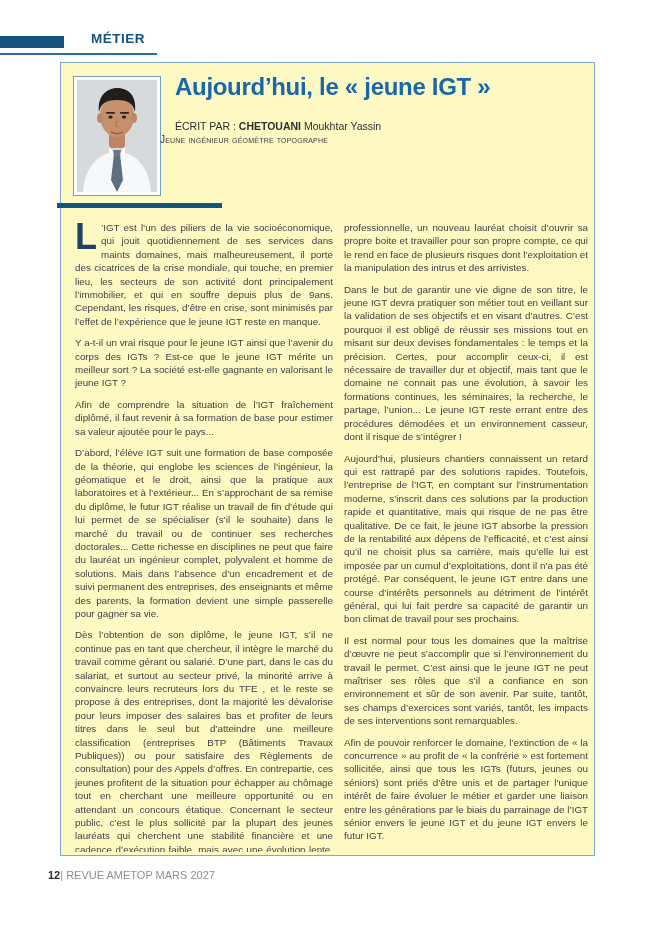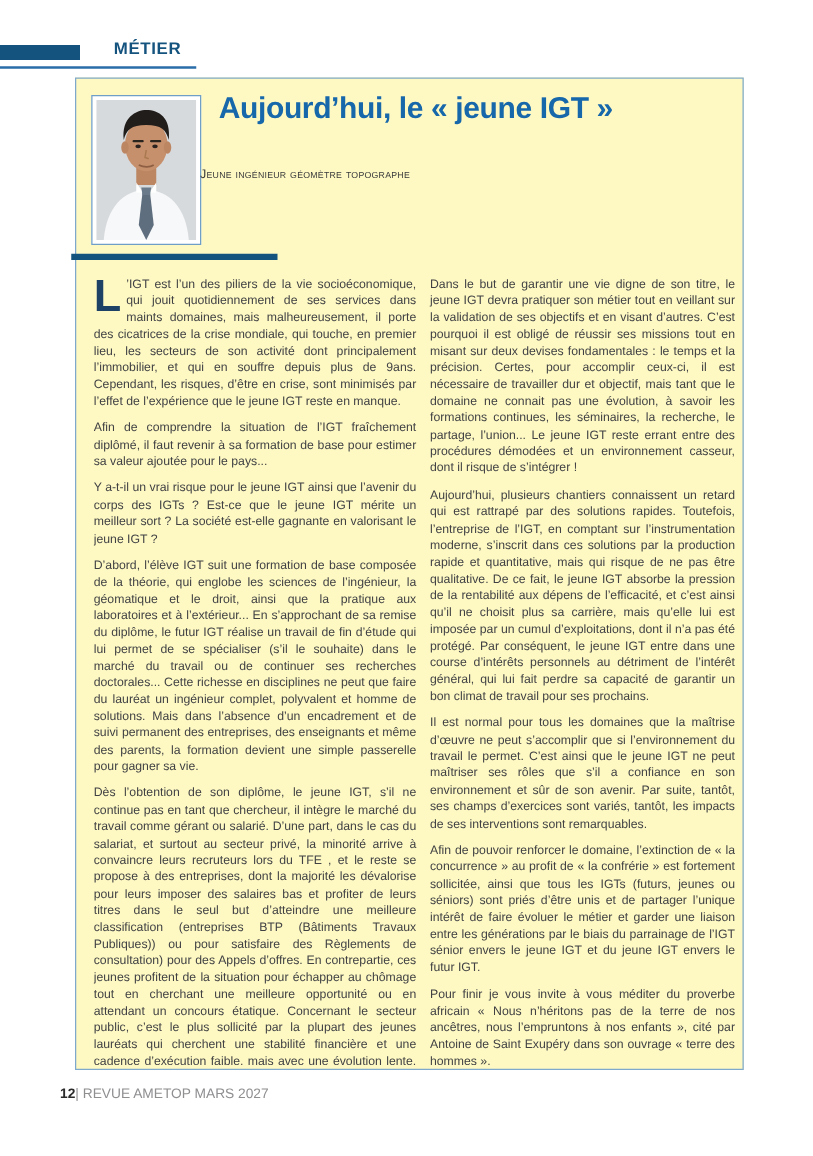--- a/index.html
+++ b/index.html
@@ -89,35 +89,37 @@
       <ellipse cx="33.5" cy="37" rx="2.2" ry="1.5" fill="#2b2320"></ellipse>
       <ellipse cx="47" cy="37" rx="2.2" ry="1.5" fill="#2b2320"></ellipse>
 
       <path d="M40 40 L39 46 L42 47" stroke="#a9794f" stroke-width="1.2" fill="none"></path>
       <path d="M34 52 C38 54 43 54 46 52" stroke="#8e5f42" stroke-width="1.4" fill="none"></path>
     </svg>
   </div>
 
   <div class="title">Aujourd’hui, le « jeune IGT »</div>
 
+  <div class="byline"><span>ÉCRIT PAR : </span><span class="bold">CHETOUANI</span><span> Moukhtar Yassin</span></div>
 
   <div class="role">Jeune ingénieur géomètre topographe</div>
 </div>
 
 <div class="accent-bar"></div>
 
 <div class="columns">
   <div class="col col-left">
     <p><span class="dropcap">L</span><span>’IGT est l’un des piliers de la vie socioéconomique, qui jouit quotidiennement de ses services dans maints domaines, mais malheureusement, il porte des cicatrices de la crise mondiale, qui touche, en premier lieu, les secteurs de son activité dont principalement l’immobilier, et qui en souffre depuis plus de 9ans. Cependant, les risques, d’être en crise, sont minimisés par l’effet de l’expérience que le jeune IGT reste en manque.</span></p>
+    <p>Y a-t-il un vrai risque pour le jeune IGT ainsi que l’avenir du corps des IGTs ? Est-ce que le jeune IGT mérite un meilleur sort ? La société est-elle gagnante en valorisant le jeune IGT ?</p>
     <p>Afin de comprendre la situation de l’IGT fraîchement diplômé, il faut revenir à sa formation de base pour estimer sa valeur ajoutée pour le pays...</p>
-    <p>Y a-t-il un vrai risque pour le jeune IGT ainsi que l’avenir du corps des IGTs ? Est-ce que le jeune IGT mérite un meilleur sort ? La société est-elle gagnante en valorisant le jeune IGT ?</p>
     <p>D’abord, l’élève IGT suit une formation de base composée de la théorie, qui englobe les sciences de l’ingénieur, la géomatique et le droit, ainsi que la pratique aux laboratoires et à l’extérieur... En s’approchant de sa remise du diplôme, le futur IGT réalise un travail de fin d’étude qui lui permet de se spécialiser (s’il le souhaite) dans le marché du travail ou de continuer ses recherches doctorales... Cette richesse en disciplines ne peut que faire du lauréat un ingénieur complet, polyvalent et homme de solutions. Mais dans l’absence d’un encadrement et de suivi permanent des entreprises, des enseignants et même des parents, la formation devient une simple passerelle pour gagner sa vie.</p>
     <p>Dès l’obtention de son diplôme, le jeune IGT, s’il ne continue pas en tant que chercheur, il intègre le marché du travail comme gérant ou salarié. D’une part, dans le cas du salariat, et surtout au secteur privé, la minorité arrive à convaincre leurs recruteurs lors du TFE , et le reste se propose à des entreprises, dont la majorité les dévalorise pour leurs imposer des salaires bas et profiter de leurs titres dans le seul but d’atteindre une meilleure classification (entreprises BTP (Bâtiments Travaux Publiques)) ou pour satisfaire des Règlements de consultation) pour des Appels d’offres. En contrepartie, ces jeunes profitent de la situation pour échapper au chômage tout en cherchant une meilleure opportunité ou en attendant un concours étatique. Concernant le secteur public, c’est le plus sollicité par la plupart des jeunes lauréats qui cherchent une stabilité financière et une cadence d’exécution faible, mais avec une évolution lente, ce qui les pousse à viser le secteur libéral. D’autre part, sans aucune expérience</p>
   </div>
   <div class="col col-right">
+    <p>professionnelle, un nouveau lauréat choisit d’ouvrir sa propre boite et travailler pour son propre compte, ce qui le rend en face de plusieurs risques dont l’exploitation et la manipulation des intrus et des arrivistes.</p>
     <p>Dans le but de garantir une vie digne de son titre, le jeune IGT devra pratiquer son métier tout en veillant sur la validation de ses objectifs et en visant d’autres. C’est pourquoi il est obligé de réussir ses missions tout en misant sur deux devises fondamentales : le temps et la précision. Certes, pour accomplir ceux-ci, il est nécessaire de travailler dur et objectif, mais tant que le domaine ne connait pas une évolution, à savoir les formations continues, les séminaires, la recherche, le partage, l’union... Le jeune IGT reste errant entre des procédures démodées et un environnement casseur, dont il risque de s’intégrer !</p>
     <p>Aujourd’hui, plusieurs chantiers connaissent un retard qui est rattrapé par des solutions rapides. Toutefois, l’entreprise de l’IGT, en comptant sur l’instrumentation moderne, s’inscrit dans ces solutions par la production rapide et quantitative, mais qui risque de ne pas être qualitative. De ce fait, le jeune IGT absorbe la pression de la rentabilité aux dépens de l’efficacité, et c’est ainsi qu’il ne choisit plus sa carrière, mais qu’elle lui est imposée par un cumul d’exploitations, dont il n’a pas été protégé. Par conséquent, le jeune IGT entre dans une course d’intérêts personnels au détriment de l’intérêt général, qui lui fait perdre sa capacité de garantir un bon climat de travail pour ses prochains.</p>
     <p>Il est normal pour tous les domaines que la maîtrise d’œuvre ne peut s’accomplir que si l’environnement du travail le permet. C’est ainsi que le jeune IGT ne peut maîtriser ses rôles que s’il a confiance en son environnement et sûr de son avenir. Par suite, tantôt, ses champs d’exercices sont variés, tantôt, les impacts de ses interventions sont remarquables.</p>
     <p>Afin de pouvoir renforcer le domaine, l’extinction de « la concurrence » au profit de « la confrérie » est fortement sollicitée, ainsi que tous les IGTs (futurs, jeunes ou séniors) sont priés d’être unis et de partager l’unique intérêt de faire évoluer le métier et garder une liaison entre les générations par le biais du parrainage de l’IGT sénior envers le jeune IGT et du jeune IGT envers le futur IGT.</p>
     <p>Pour finir je vous invite à vous méditer du proverbe africain « Nous n’héritons pas de la terre de nos ancêtres, nous l’empruntons à nos enfants », cité par Antoine de Saint Exupéry dans son ouvrage « terre des hommes ».</p>
   </div>
 </div>
 
 <div class="footer"><span class="pagenum">12</span><span>| REVUE AMETOP MARS 2027</span></div>
 

